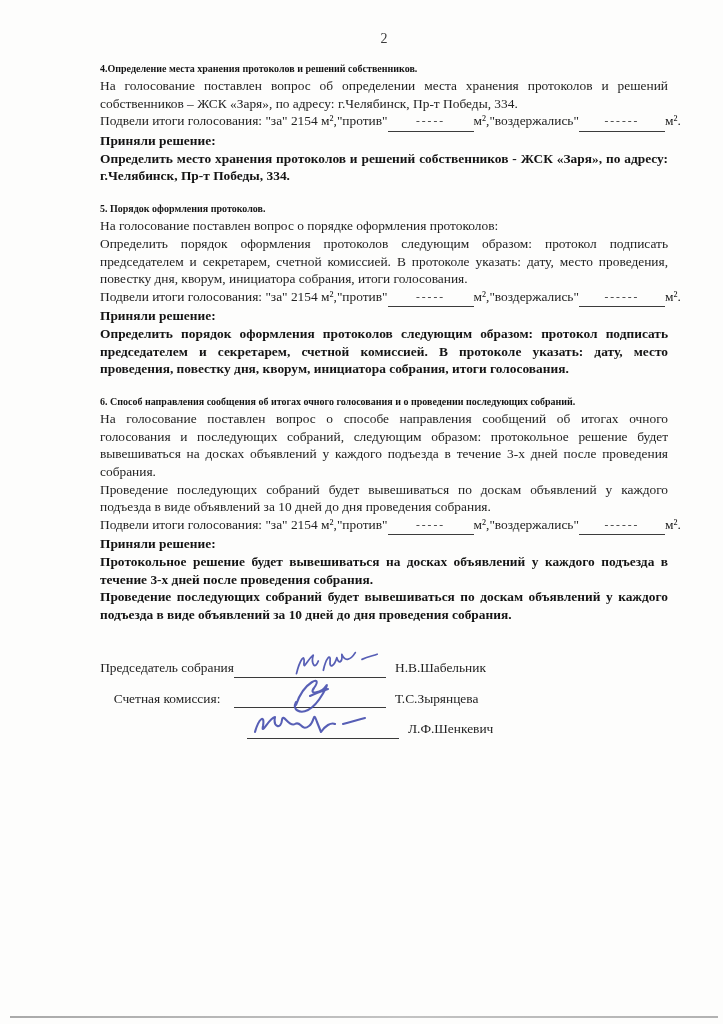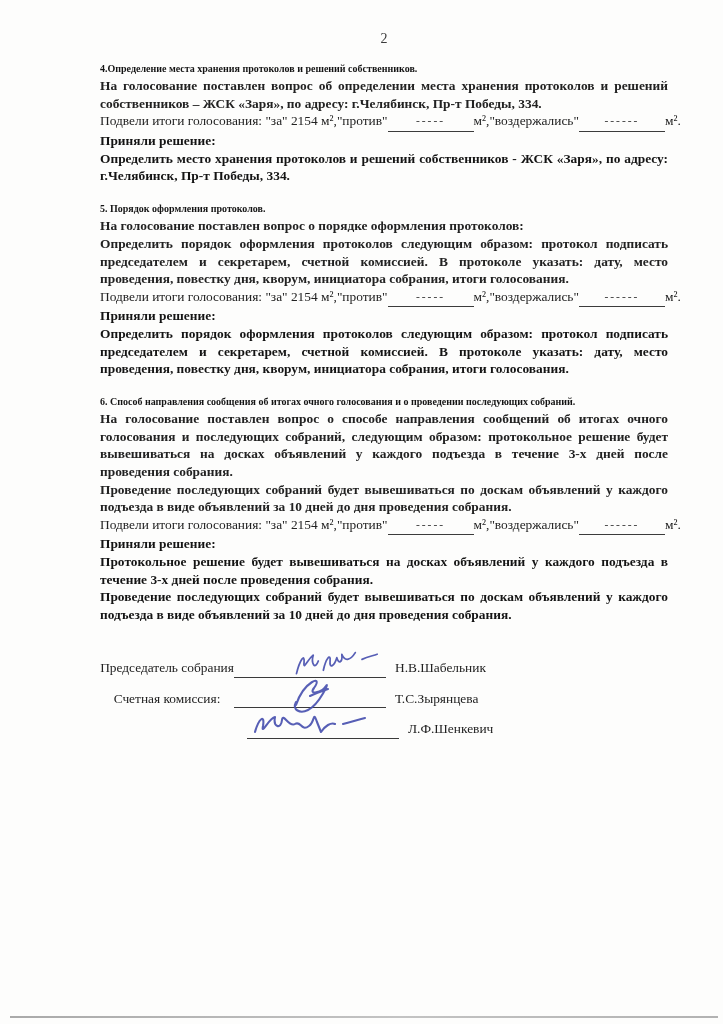--- a/index.html
+++ b/index.html
@@ -11,21 +11,21 @@
     color: #222;
     overflow: hidden;
     box-sizing: border-box;
   }
   .content { padding: 30px 55px 0 100px; font-size: 13.4px; line-height: 17.6px; }
   .page-number { text-align: center; margin-bottom: 12px; font-size: 14px; color: #3a3a3a; }
   .sec { margin: 0; }
   .sec + .sec { margin-top: 15px; }
   h2 { font-size: 10px; line-height: 17.6px; margin: 0; font-weight: bold; color: #141414; text-align: justify; }
   p { margin: 0; }
-  .just { text-align: justify; font-weight: bold; }
+  .just { text-align: justify; }
   .bold { font-weight: bold; color: #141414; }
   .results {
     display: flex; align-items: baseline;
     justify-content: space-between;
     white-space: nowrap;
   }
   .blank {
     border-bottom: 1px solid #3c3c3c;
     min-width: 62px;
     text-align: center;

